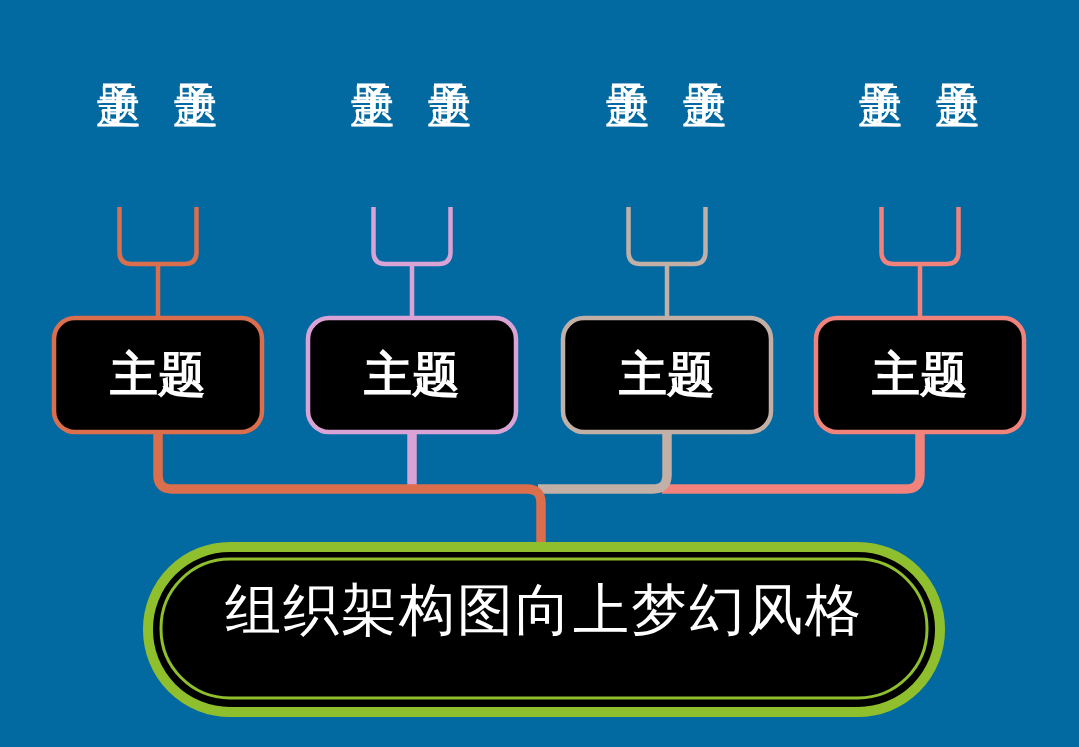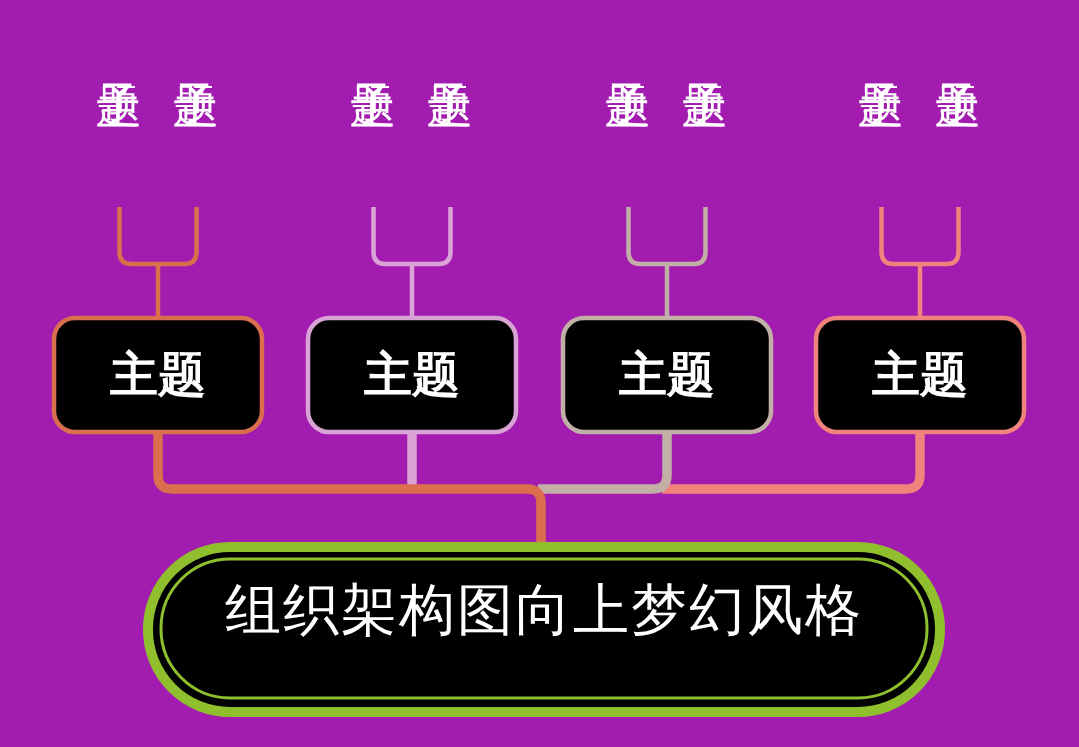--- a/index.html
+++ b/index.html
@@ -4,21 +4,21 @@
 <style>
   html, body {
     margin: 0;
     padding: 0;
     background: #000;
   }
   .canvas {
     position: relative;
     width: 1079px;
     height: 747px;
-    background: #a21caf;
+    background: #0369a1;
     overflow: hidden;
     font-family: "Liberation Sans", "DejaVu Sans", sans-serif;
   }
   .connector-layer {
     position: absolute;
     left: 0;
     top: 0;
     width: 1079px;
     height: 747px;
   }

